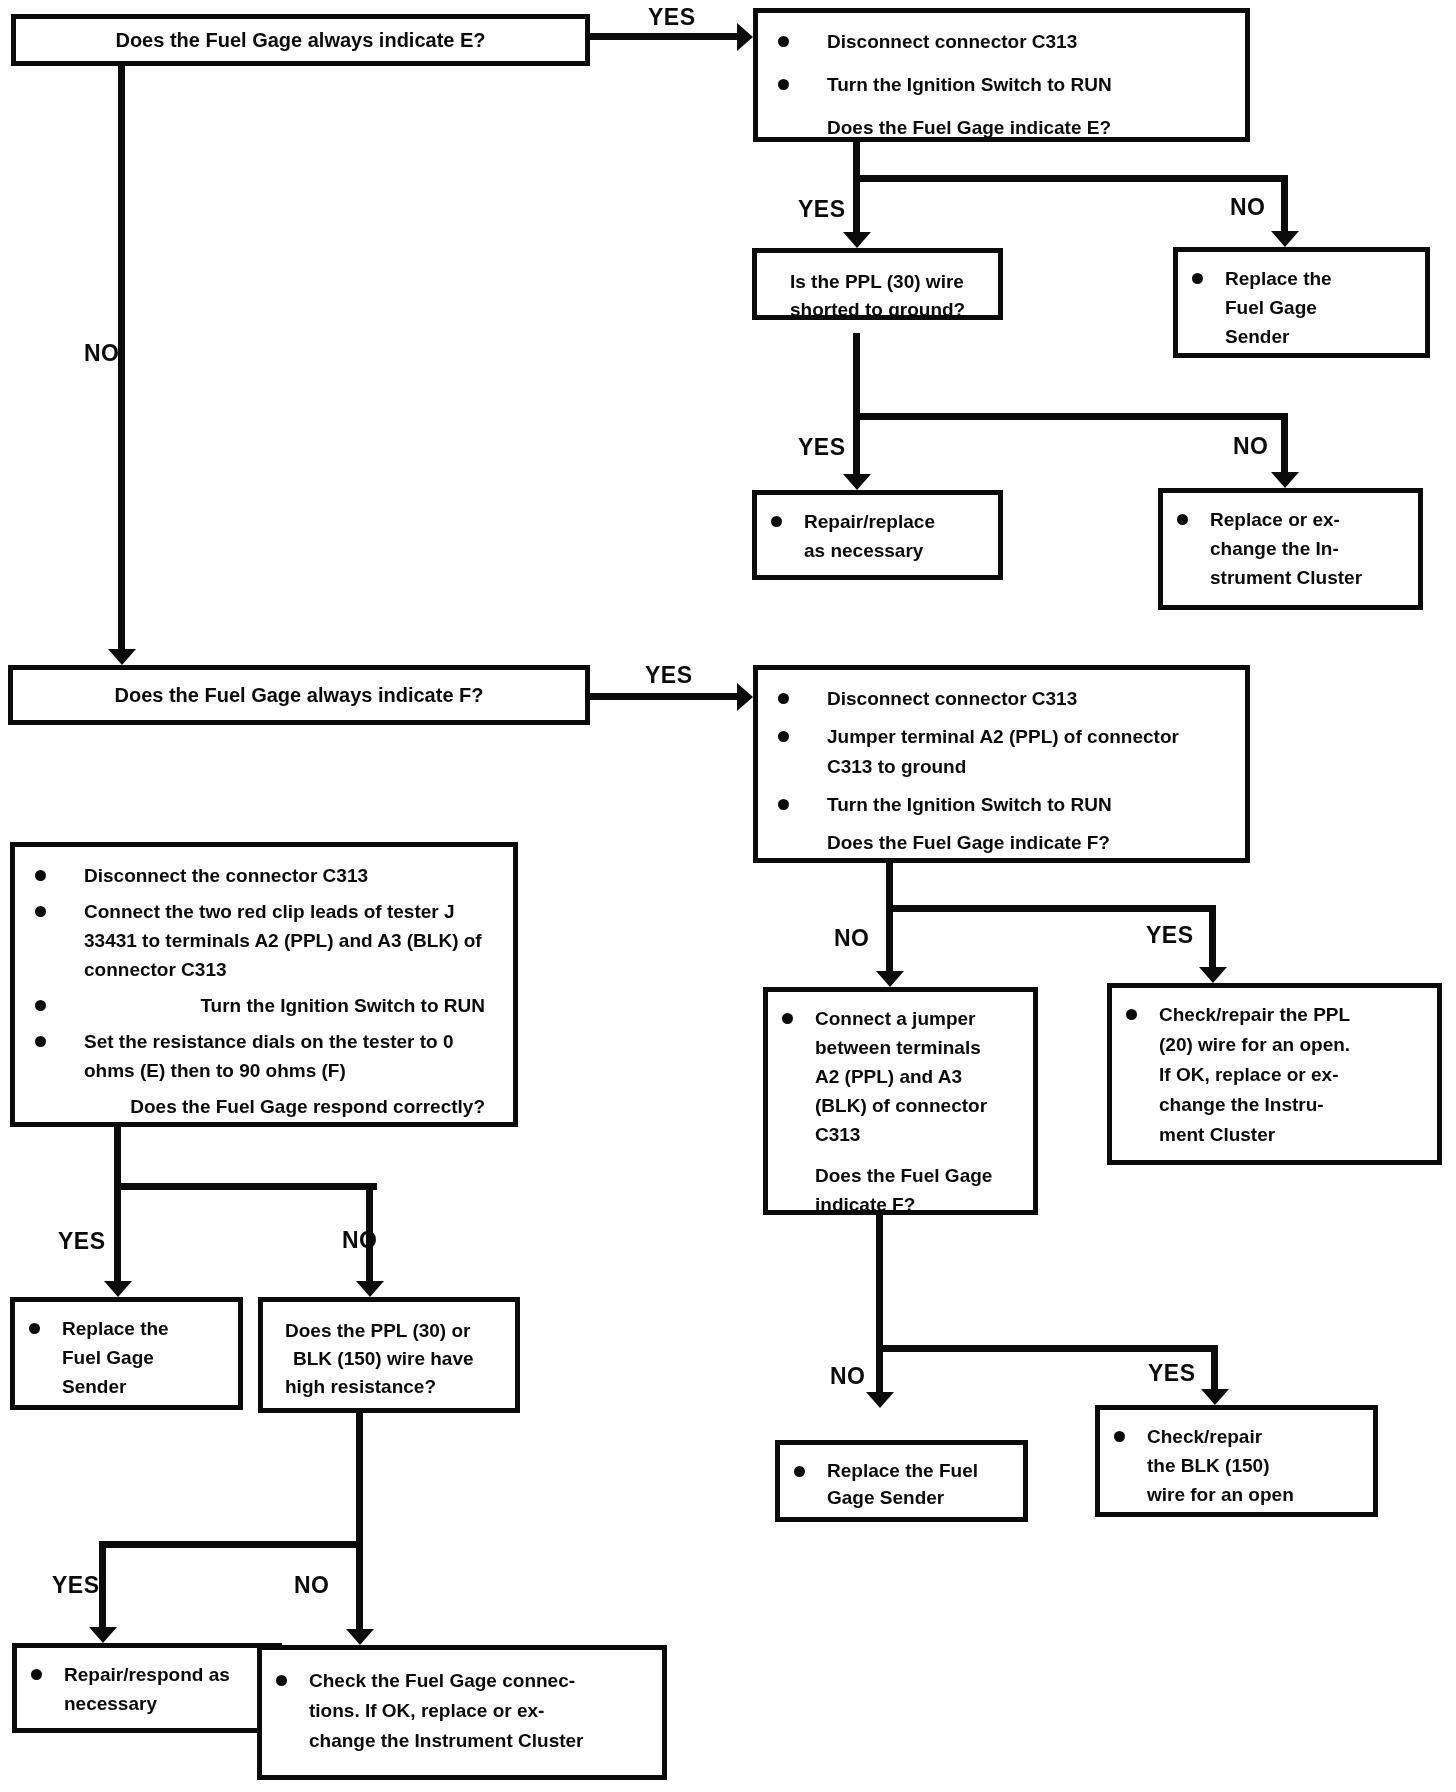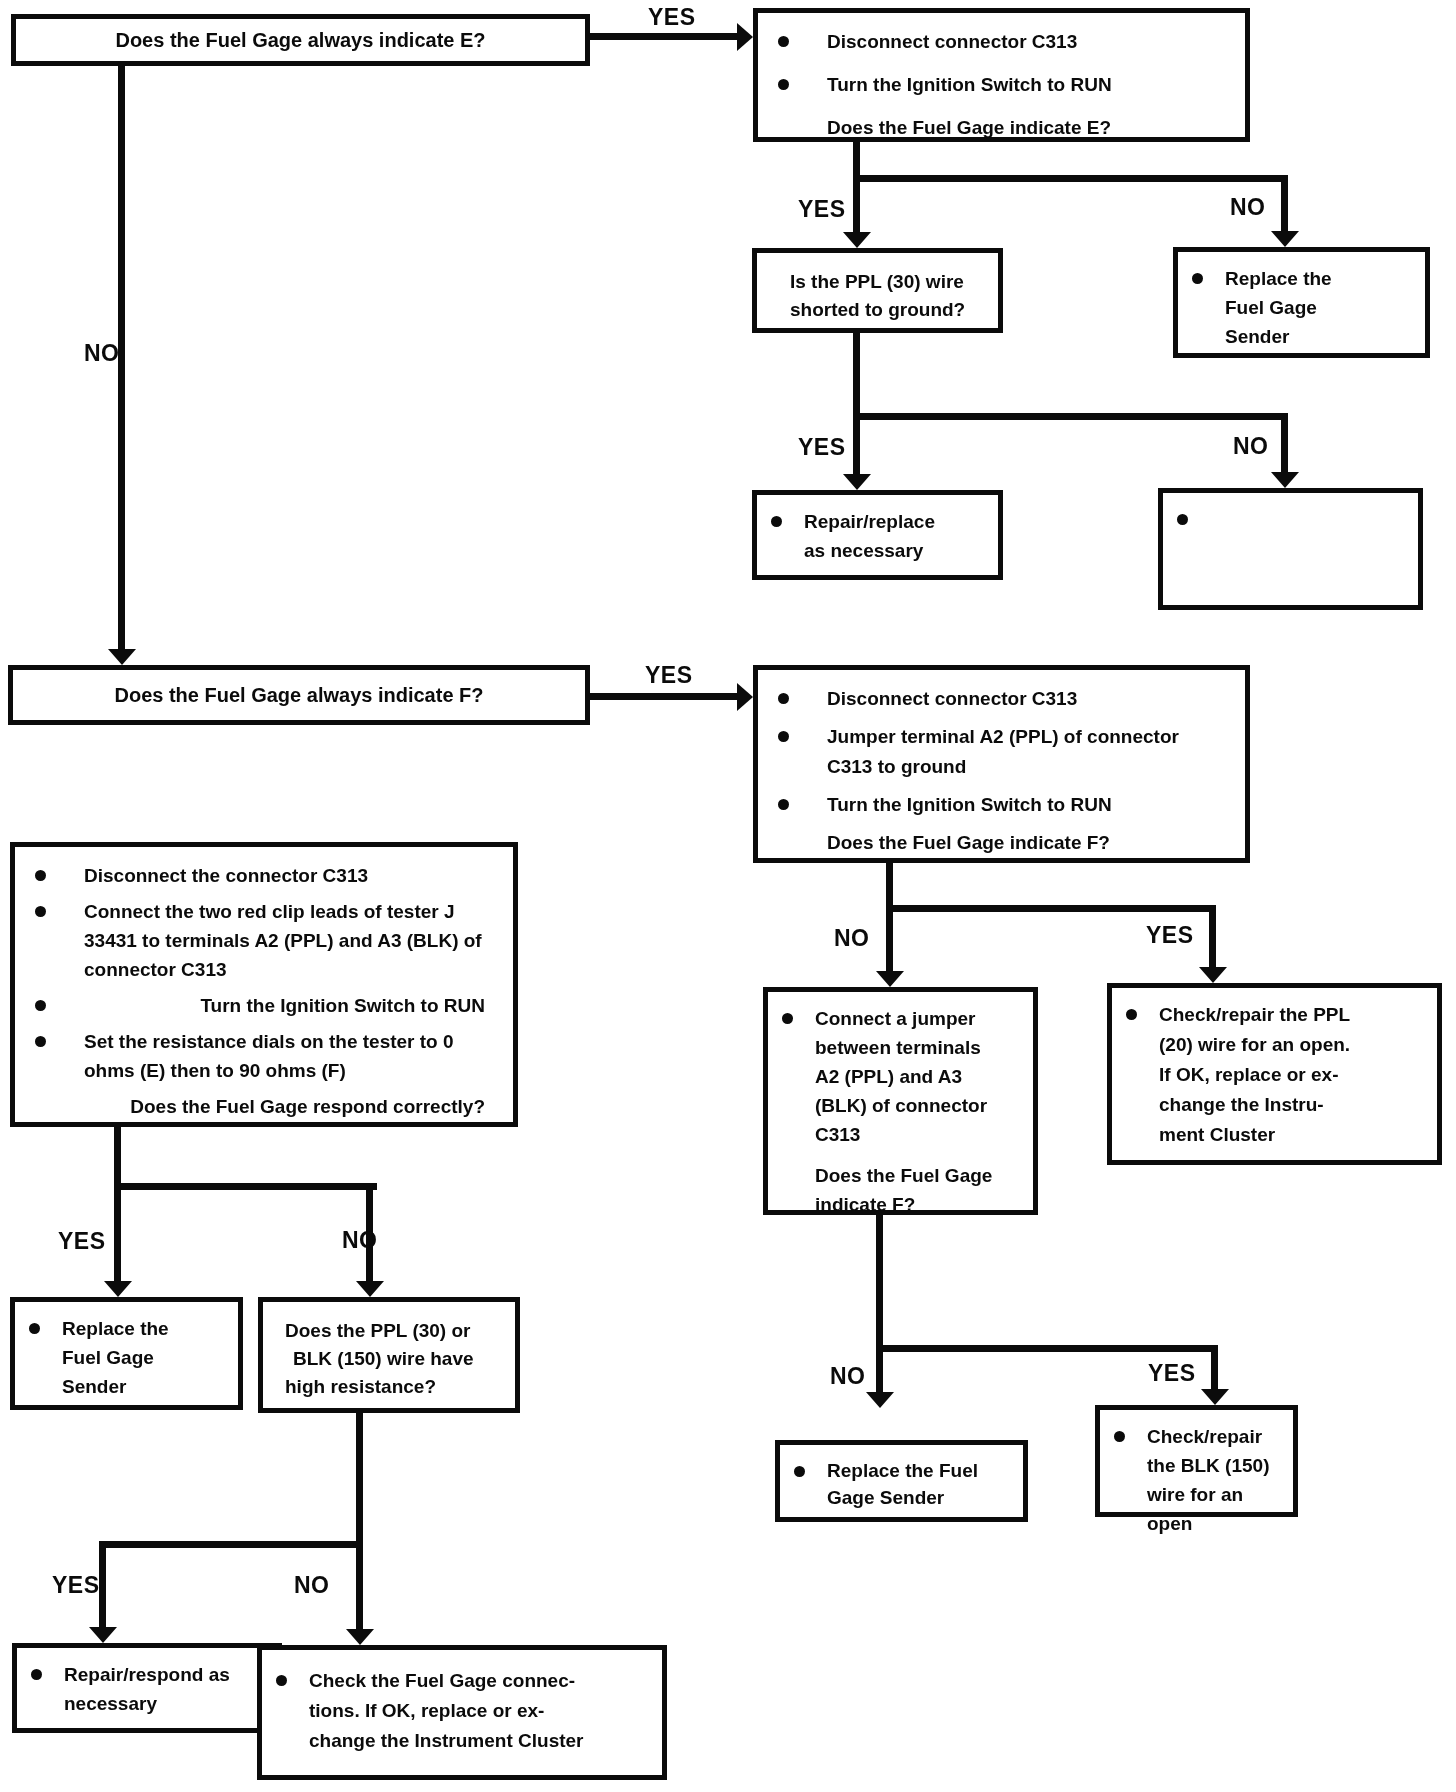--- a/index.html
+++ b/index.html
@@ -70,21 +70,21 @@
 
   <div class="vl" style="left:853px;top:142px;height:40px;"></div>
   <div class="hl" style="left:853px;top:175px;width:435px;"></div>
   <div class="vl" style="left:853px;top:182px;height:52px;"></div>
   <div class="ar-d" style="left:843px;top:232px;"></div>
   <div class="vl" style="left:1281px;top:182px;height:51px;"></div>
   <div class="ar-d" style="left:1271px;top:231px;"></div>
   <div class="lbl" style="left:798px;top:196px;">YES</div>
   <div class="lbl" style="left:1230px;top:194px;">NO</div>
 
-  <div class="box qleft" style="left:752px;top:248px;width:251px;height:85px;padding-left:33px;">
+  <div class="box qleft" style="left:752px;top:248px;width:251px;height:72px;padding-left:33px;">
     <div>Is the PPL (30) wire</div>
     <div>shorted to ground?</div>
   </div>
 
   <div class="box nbox" style="left:1173px;top:247px;width:257px;height:111px;">
     <div class="rows">
       <div class="row">
         <span class="dot"></span>
         <div class="lines">
           <div>Replace the</div>
@@ -113,20 +113,25 @@
           <div>as necessary</div>
         </div>
       </div>
     </div>
   </div>
 
   <div class="box nbox" style="left:1158px;top:488px;width:265px;height:122px;">
     <div class="rows">
       <div class="row">
         <span class="dot"></span>
+        <div class="lines">
+          <div>Replace or ex-</div>
+          <div>change the In-</div>
+          <div>strument Cluster</div>
+        </div>
       </div>
     </div>
   </div>
 
   <div class="vl" style="left:118px;top:66px;height:585px;"></div>
   <div class="ar-d" style="left:108px;top:649px;"></div>
   <div class="lbl" style="left:84px;top:340px;">NO</div>
 
   <div class="box qcenter" style="left:8px;top:665px;width:582px;height:60px;">
     <div>Does the Fuel Gage always indicate F?</div>
@@ -288,21 +293,21 @@
       <div class="row">
         <span class="dot"></span>
         <div class="lines">
           <div>Replace the Fuel</div>
           <div>Gage Sender</div>
         </div>
       </div>
     </div>
   </div>
 
-  <div class="box nbox" style="left:1095px;top:1405px;width:203px;height:112px;">
+  <div class="box nbox" style="left:1095px;top:1405px;width:283px;height:112px;">
     <div class="rows">
       <div class="row">
         <span class="dot"></span>
         <div class="lines">
           <div>Check/repair</div>
           <div>the BLK (150)</div>
           <div>wire for an open</div>
         </div>
       </div>
     </div>

